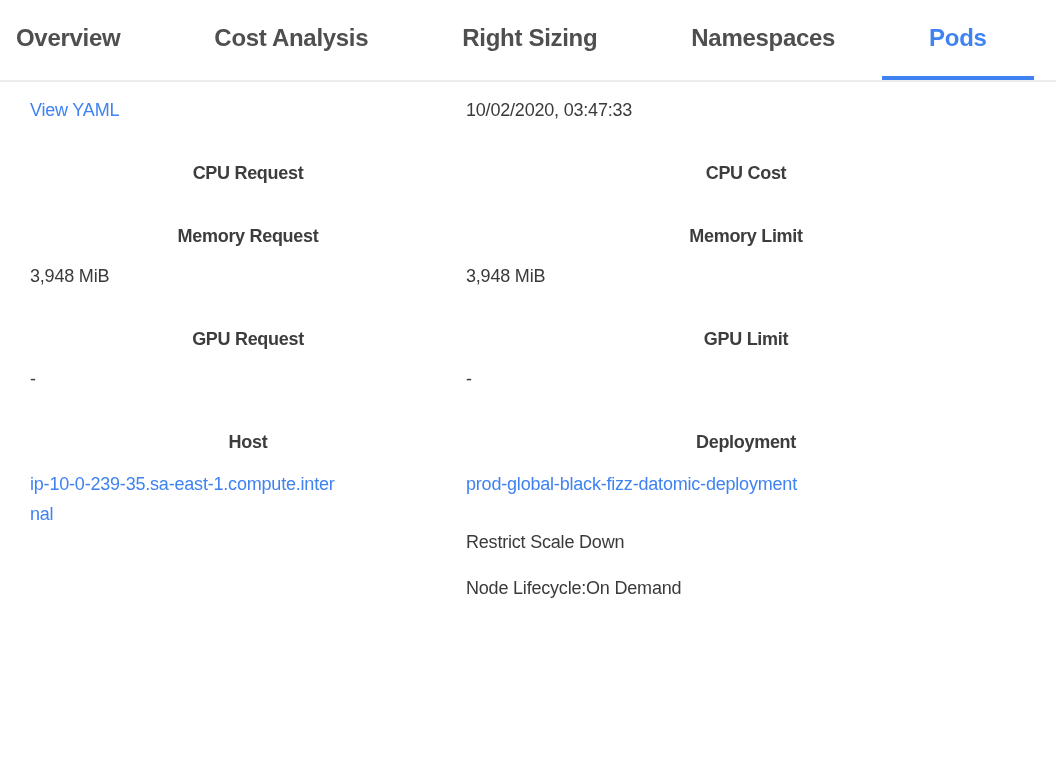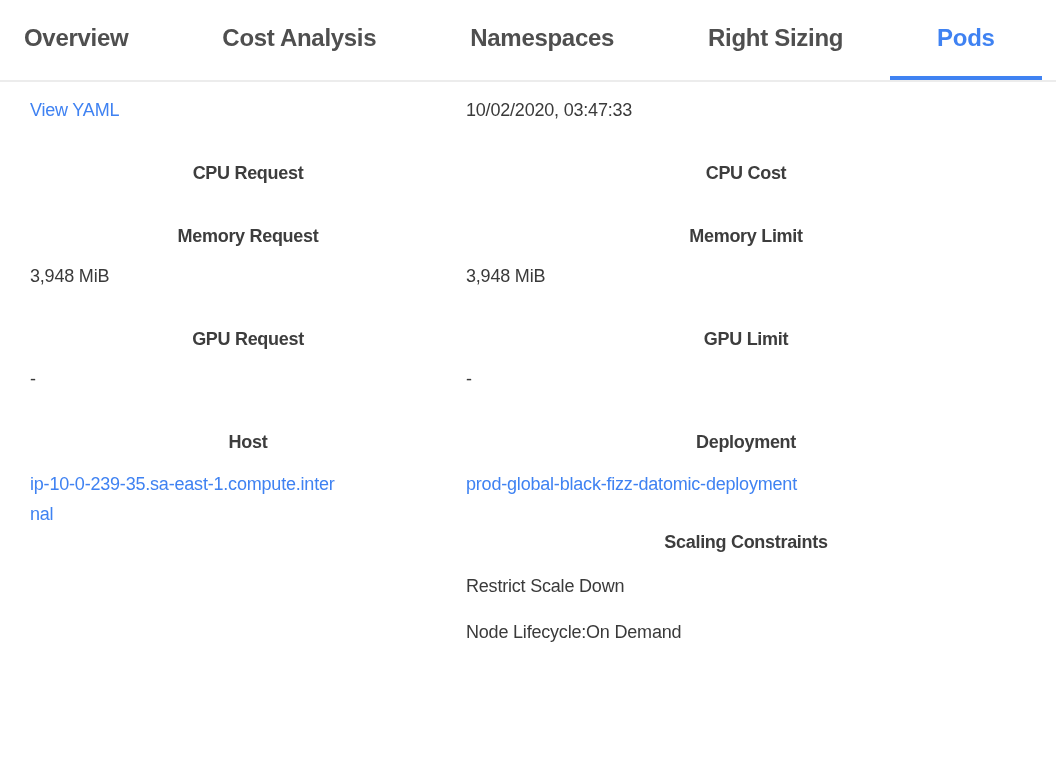--- a/index.html
+++ b/index.html
@@ -8,21 +8,20 @@
     font-family: "Liberation Sans", sans-serif;
     color: var(--value, #3a3a3a);
   }
 
   
   .tabbar {
     display: flex;
     height: 82px;
     border-bottom: 2px solid var(--divider, #ececec);
     background: #ffffff;
-    padding-left: 8px;
   }
   .tab {
     display: flex;
     align-items: center;
     padding: 0 47px;
     font-size: 24px;
     font-weight: 600;
     color: var(--tab_inactive, #4f4f4f);
     border-bottom: 4px solid transparent;
     cursor: pointer;
@@ -84,22 +83,22 @@
   }
   .scaling-item.first { margin-top: 18px; }
   .scaling-item.second { margin-top: 20px; }
 </style>
 </head>
 <body>
 
 <div class="tabbar">
   <div class="tab">Overview</div>
   <div class="tab">Cost Analysis</div>
+  <div class="tab">Right Sizing</div>
   <div class="tab">Namespaces</div>
-  <div class="tab">Right Sizing</div>
   <div class="tab active">Pods</div>
 </div>
 
 <div class="content">
 
   <div class="col-left">
     <div class="top-row">
       <a class="link">View YAML</a>
     </div>
 
@@ -141,19 +140,18 @@
       <div class="field-label">GPU Limit</div>
       <div class="field-value">-</div>
     </div>
 
     <div class="field">
       <div class="field-label">Deployment</div>
       <a class="link value-link deploy-link">prod-global-black-fizz-datomic-deployment</a>
     </div>
 
     <div class="scaling-section">
-      <div class="field-label">Scaling Constraints</div>
       <div class="scaling-item first">Restrict Scale Down</div>
       <div class="scaling-item second">Node Lifecycle:On Demand</div>
     </div>
   </div>
 
 </div>
 
 </body></html>

